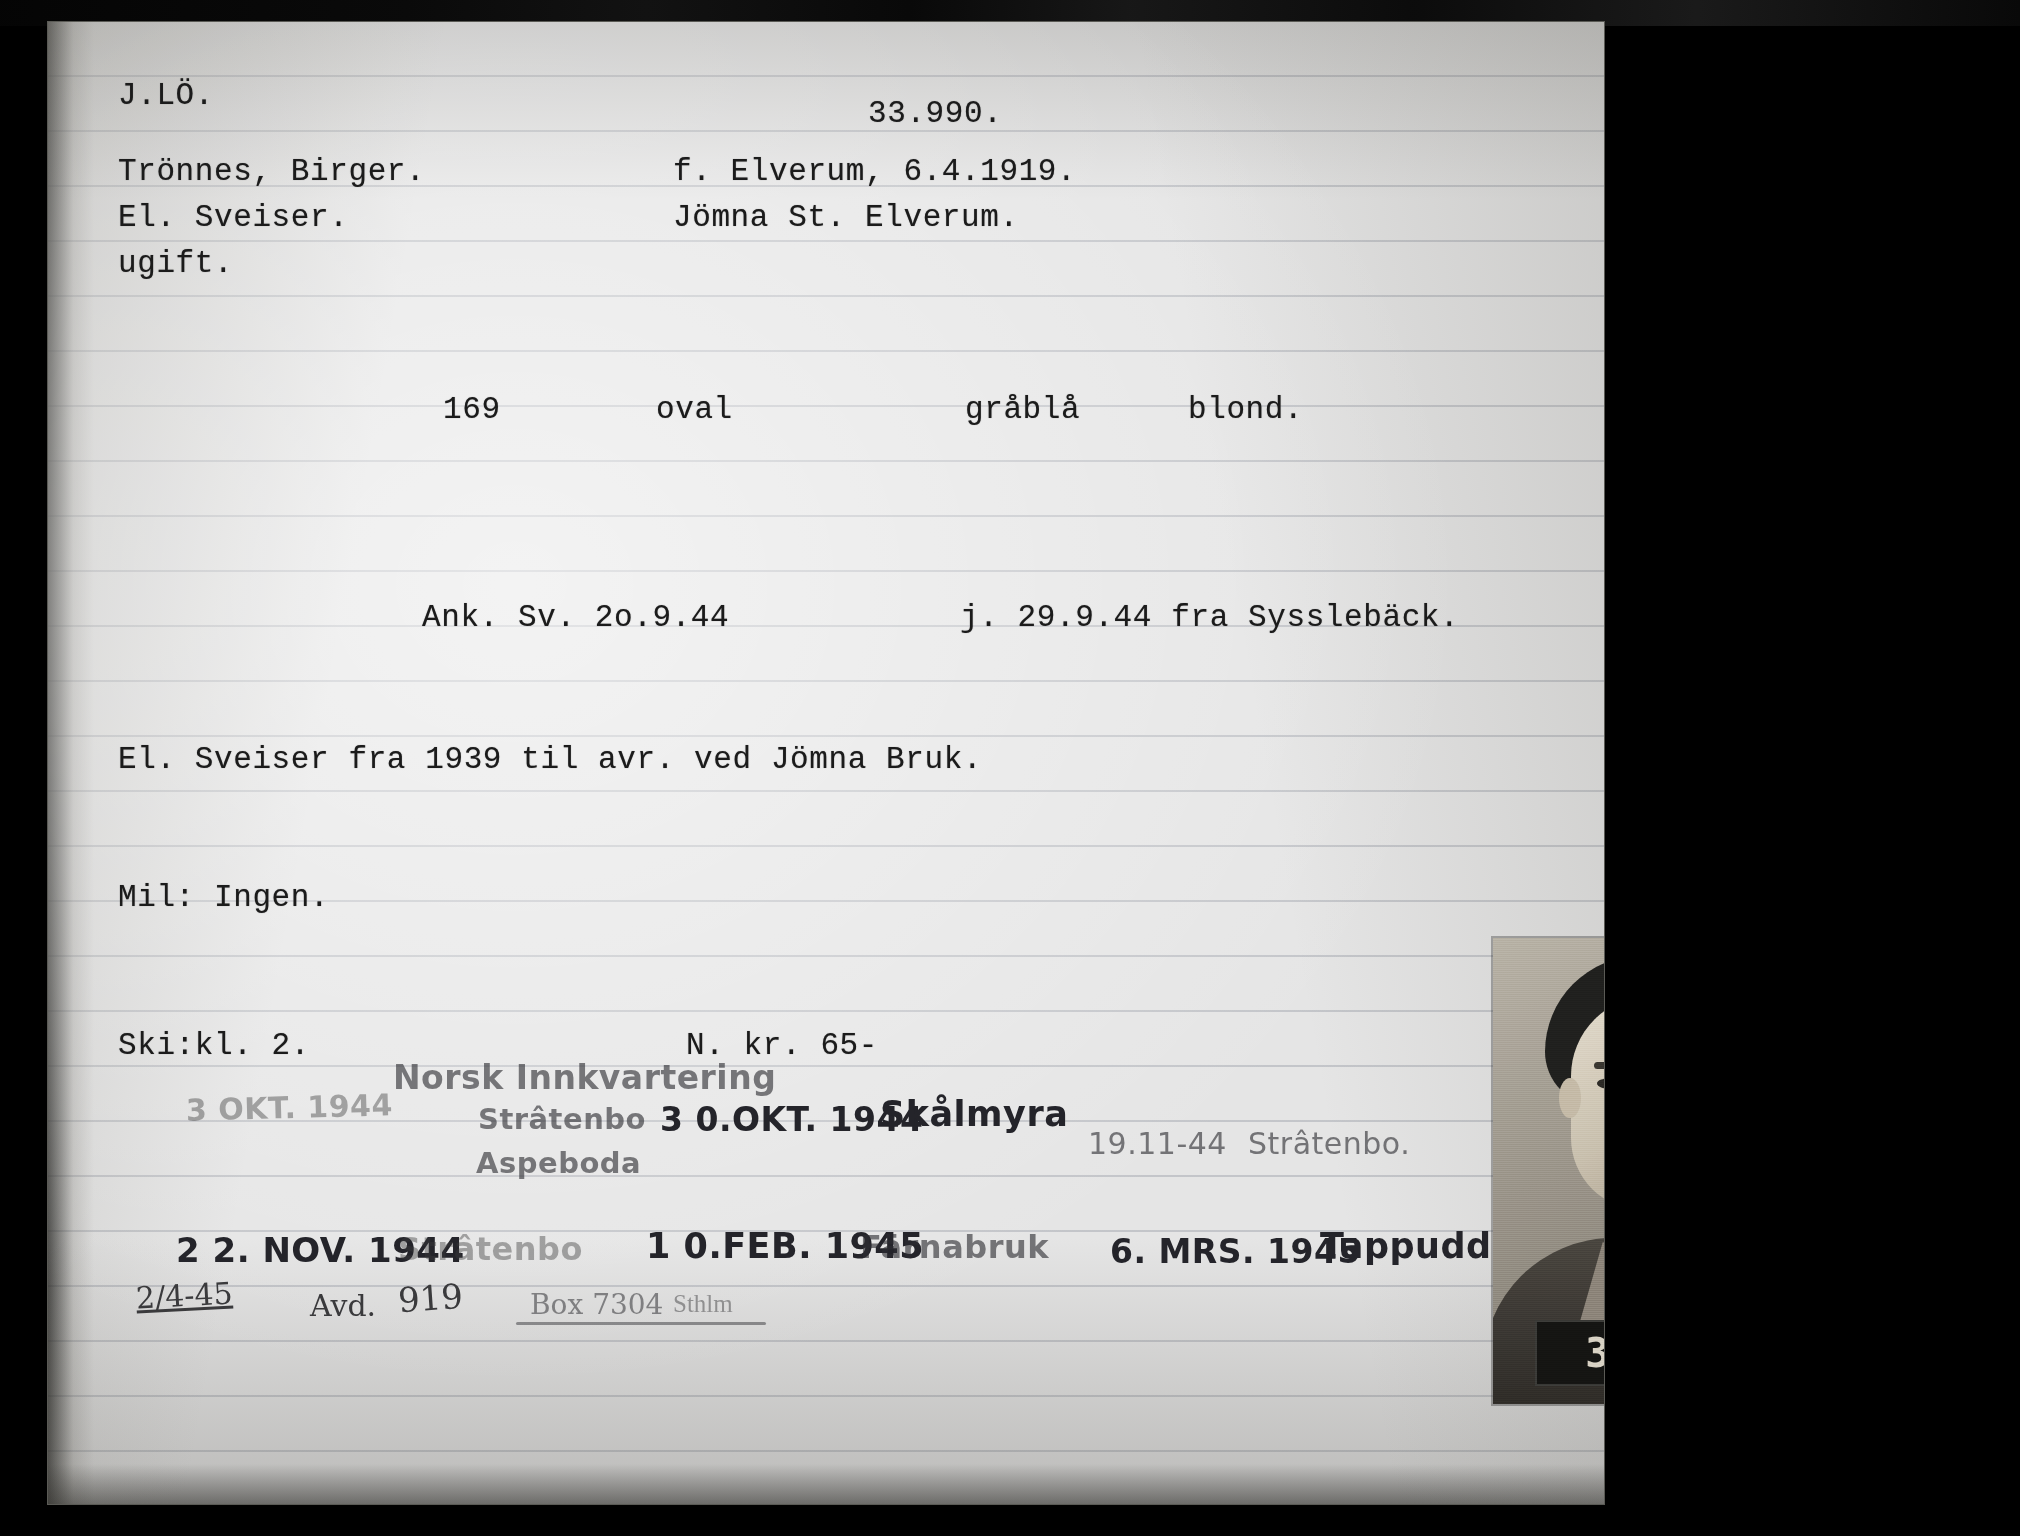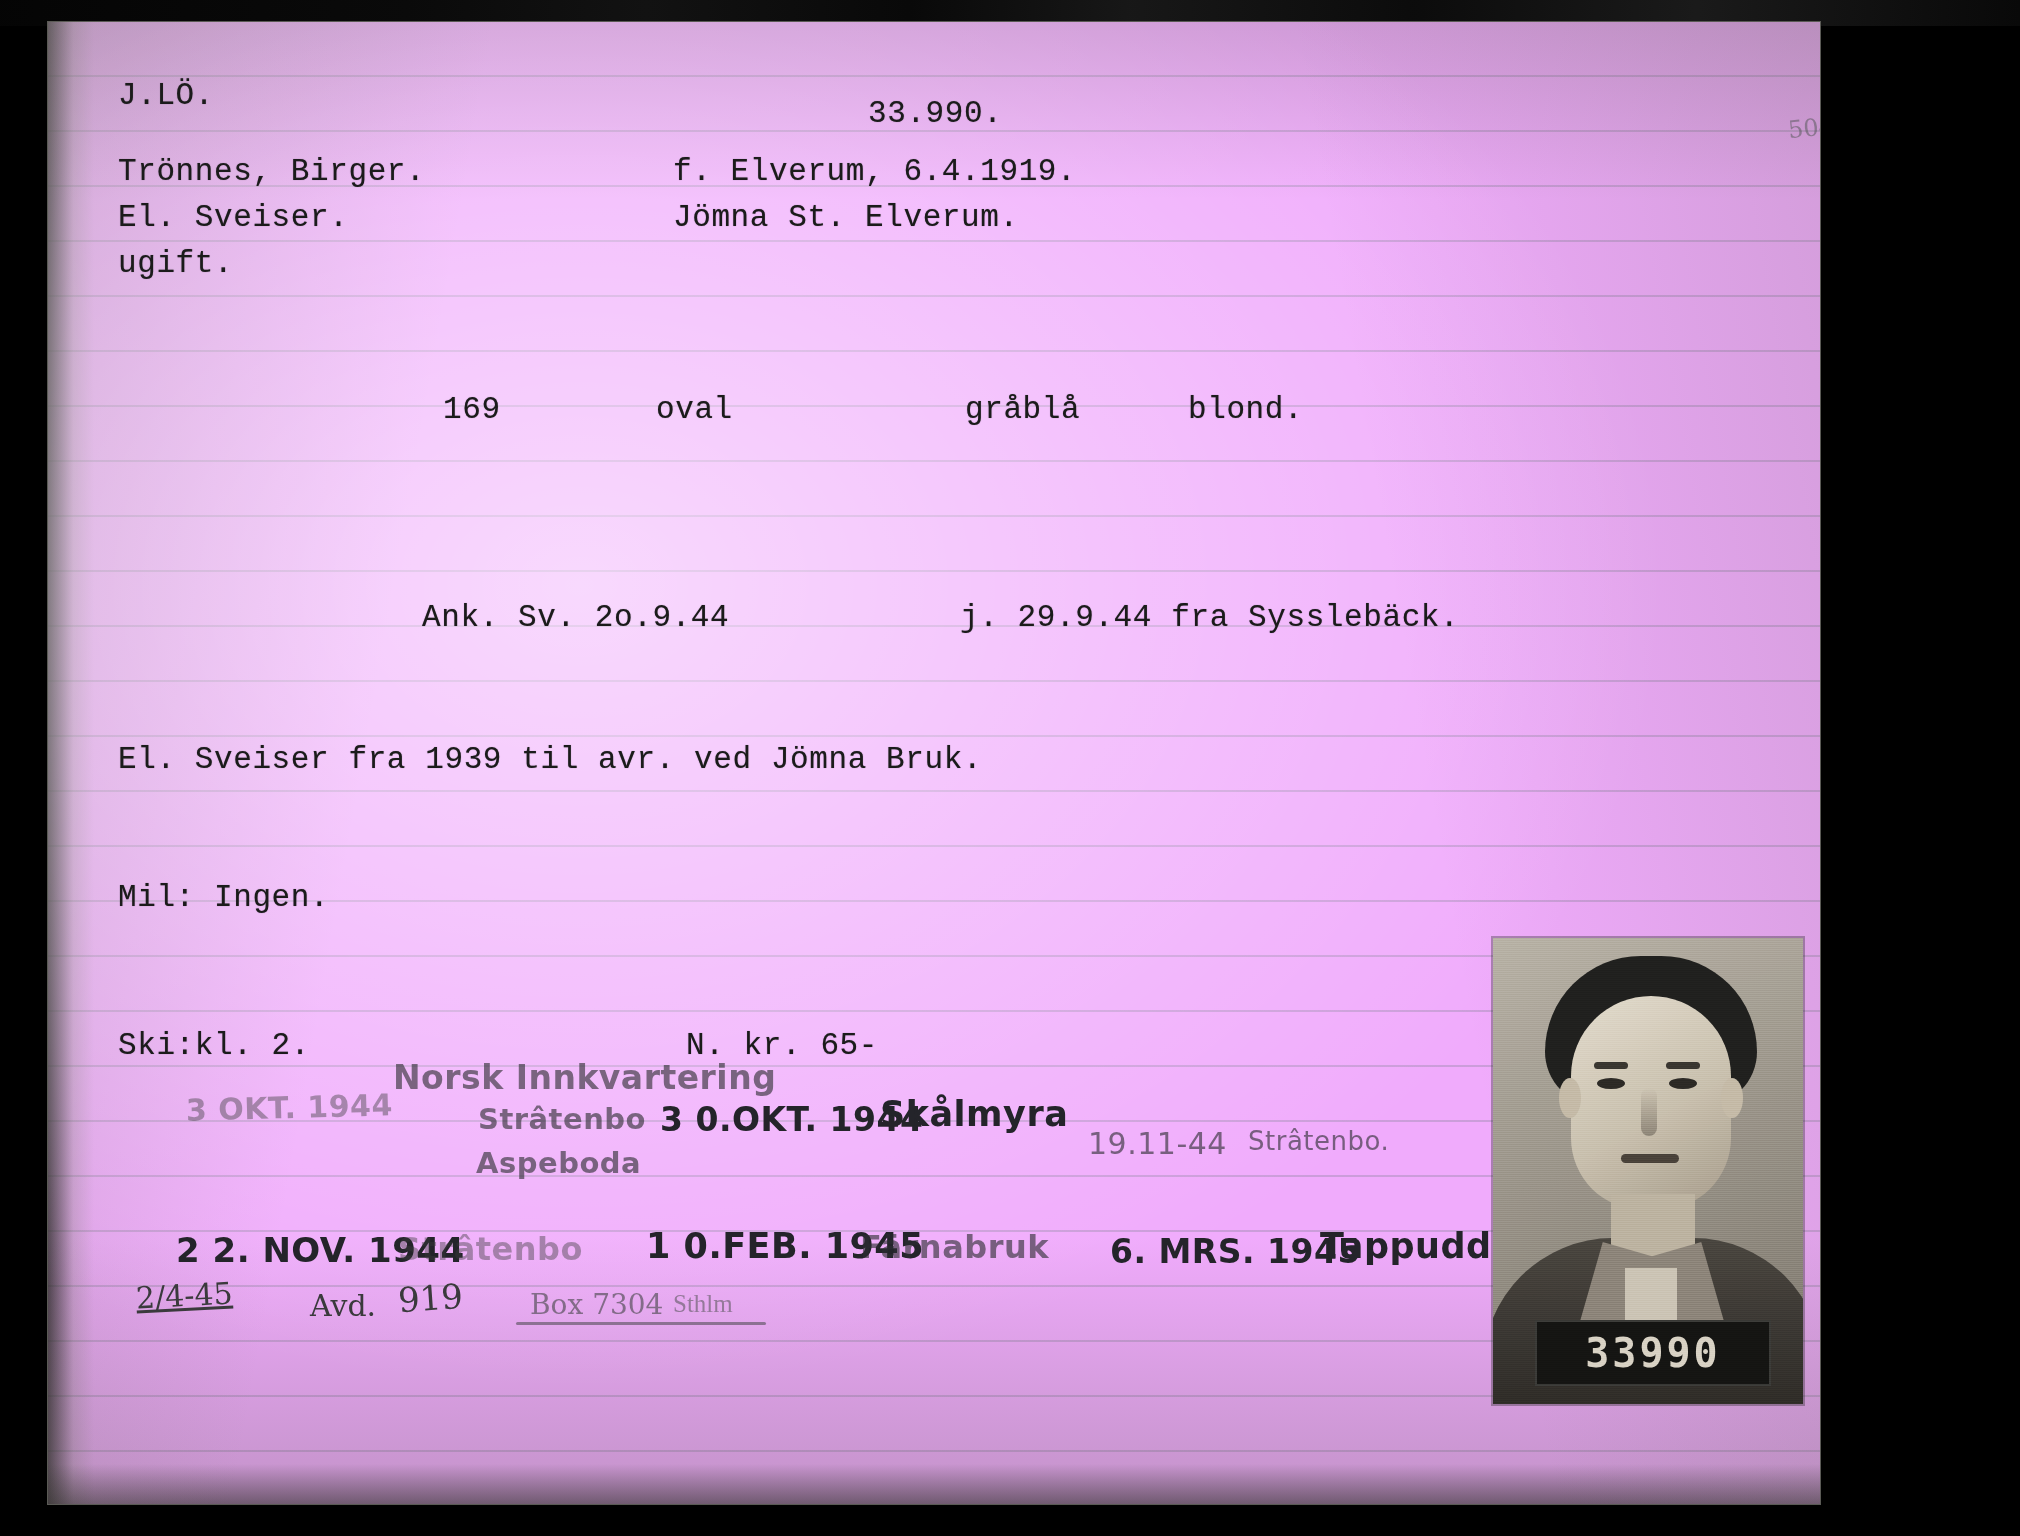--- a/index.html
+++ b/index.html
@@ -33,23 +33,23 @@
         #0a0a0a 45%, #1a1a1a 56%, #0d0d0d 70%,
         #1d1d1d 84%, #0a0a0a 100%);
     opacity: .9;
   }
 
   
   .card {
     position: absolute;
     left: 48px;
     top: 22px;
-    width: 1772px;
+    width: 1556px;
     height: 1482px;
-    background: #f0abfc;
+    background: #e5e5e5;
     box-shadow: 0 0 0 1px #5a5a55;
     overflow: hidden;
   }
   
   .card::before {
     content: "";
     position: absolute;
     inset: 0;
     background:
       radial-gradient(ellipse at 30% 38%, rgba(255,255,255,.55) 0%, rgba(255,255,255,0) 62%),
@@ -315,21 +315,21 @@
       <div class="stamp faded" style="left:138px; top:1068px; font-size:30px; transform:rotate(-1.5deg);">3 OKT. 1944</div>
 
       <div class="stamp light" style="left:345px; top:1036px; font-size:33px;">Norsk Innkvartering</div>
       <div class="stamp light" style="left:430px; top:1080px; font-size:29px;">Strâtenbo</div>
       <div class="stamp light" style="left:428px; top:1124px; font-size:29px; ">Aspeboda</div>
 
       <div class="stamp" style="left:612px; top:1078px; font-size:33px; font-weight:600;">3 0.OKT. 1944</div>
       <div class="stamp" style="left:832px; top:1072px; font-size:35px;">Skålmyra</div>
 
       <div class="stamp light" style="left:1040px; top:1104px; font-size:30px; font-weight:500;">19.11-44</div>
-      <div class="stamp light" style="left:1200px; top:1104px; font-size:26px; font-weight:500;text-align:center;">Strâtenbo.</div>
+      <div class="stamp light" style="left:1200px; top:1104px; font-size:30px; font-weight:500;text-align:center;">Strâtenbo.</div>
 
       <div class="stamp" style="left:128px; top:1208px; font-size:34px; font-weight:600;">2 2. NOV. 1944</div>
       <div class="stamp faded" style="left:350px; top:1208px; font-size:32px;">Strâtenbo</div>
 
       <div class="stamp" style="left:598px; top:1204px; font-size:35px; font-weight:700;">1 0.FEB. 1945</div>
       <div class="stamp light" style="left:812px; top:1206px; font-size:32px; font-weight:600;">Färnabruk</div>
 
       <div class="stamp" style="left:1062px; top:1210px; font-size:33px; font-weight:600;">6. MRS. 1945</div>
       <div class="stamp" style="left:1272px; top:1204px; font-size:35px; font-weight:700;">Tappudden</div>
 

